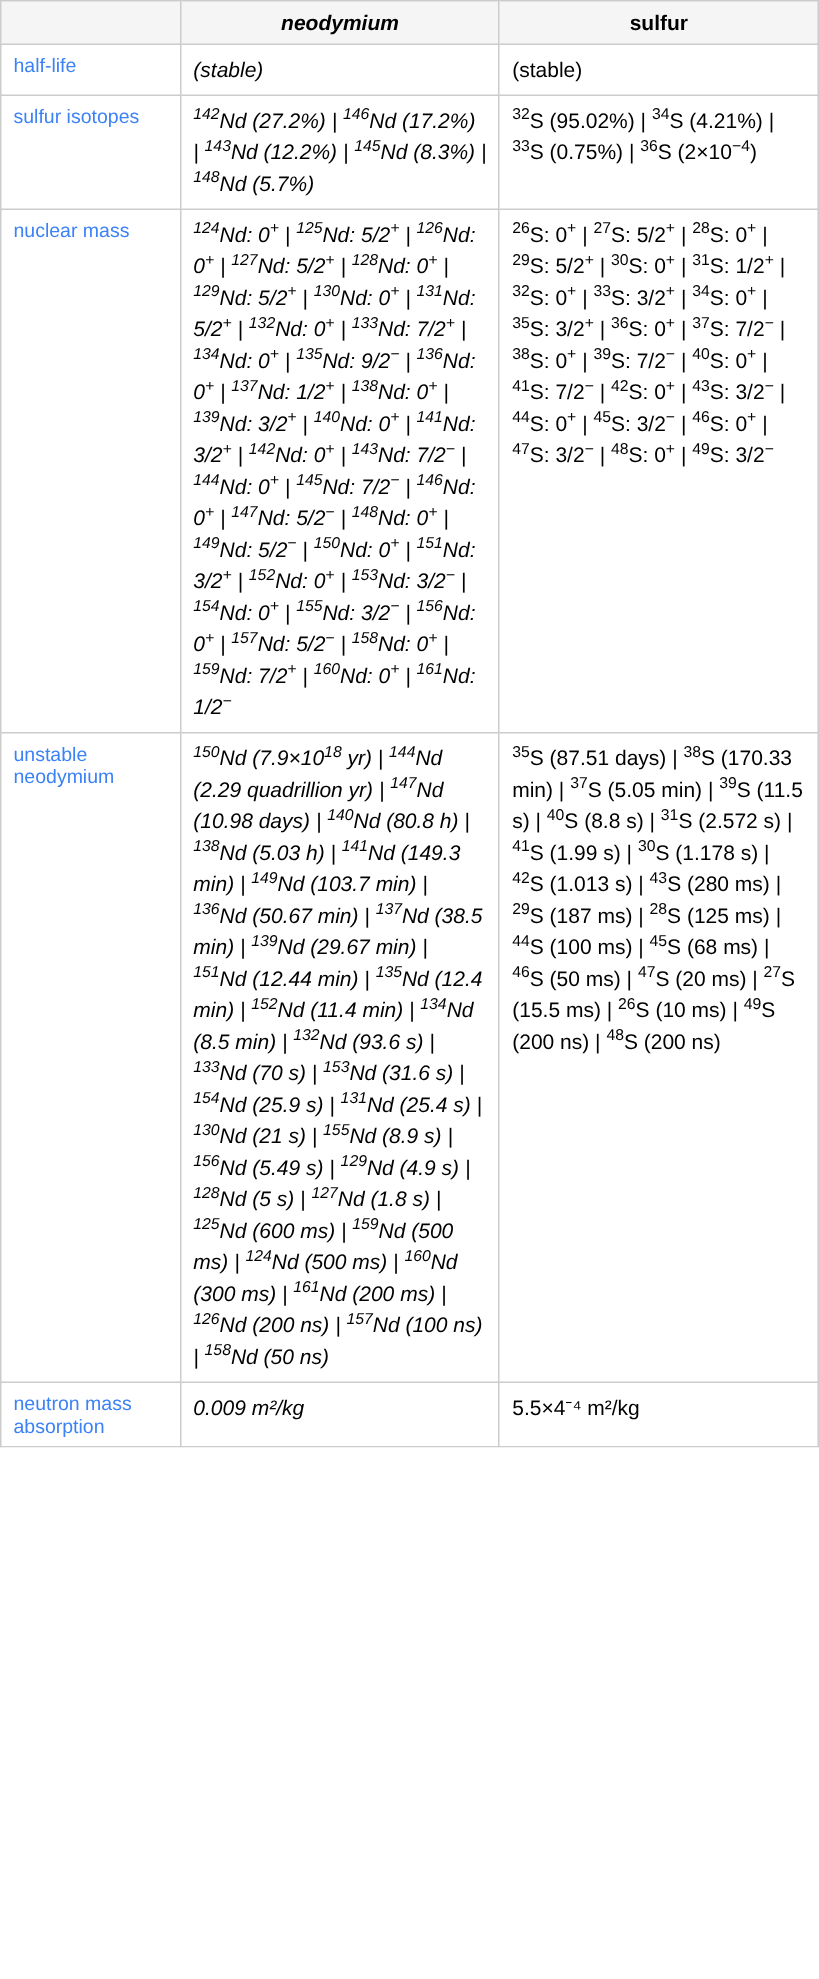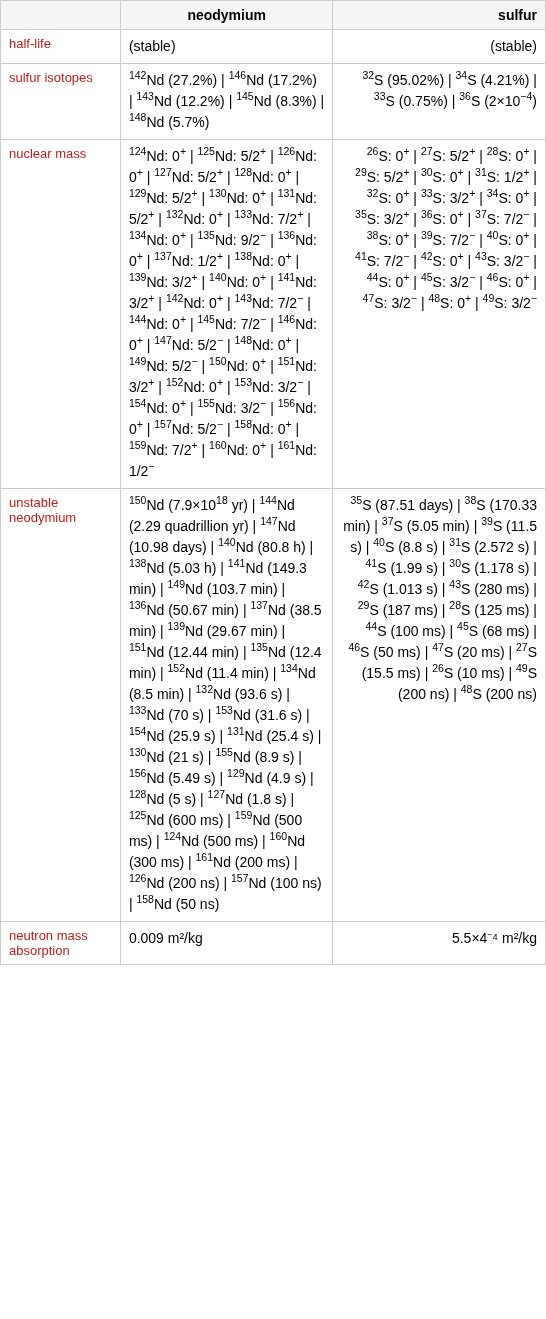--- a/index.html
+++ b/index.html
@@ -20,30 +20,30 @@
     }
     th {
       background: #f5f5f5;
       text-align: center;
       font-weight: bold;
       font-size: 14px;
     }
     .row-label {
       background: #fff;
       font-size: 13px;
-      color: #b91c1c;
+      color: #3b82f6;
       width: 120px;
       vertical-align: top;
     }
     .col-nd {
       width: 213px;
+      font-style: italic;
     }
     .col-s {
       width: 213px;
-      text-align: right;
     }
     sup {
       font-size: 0.75em;
       vertical-align: super;
       line-height: 0;
     }
     .cell-content {
       line-height: 1.5;
       font-size: 14px;
     }

